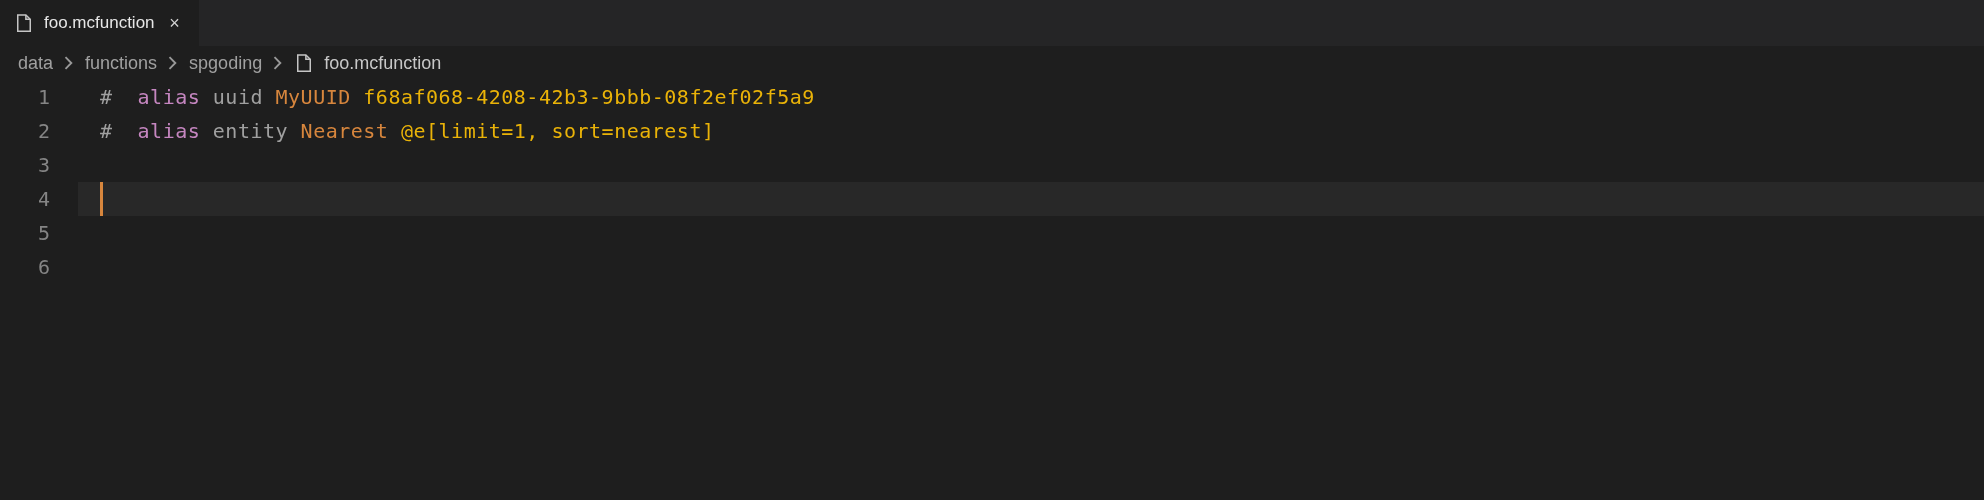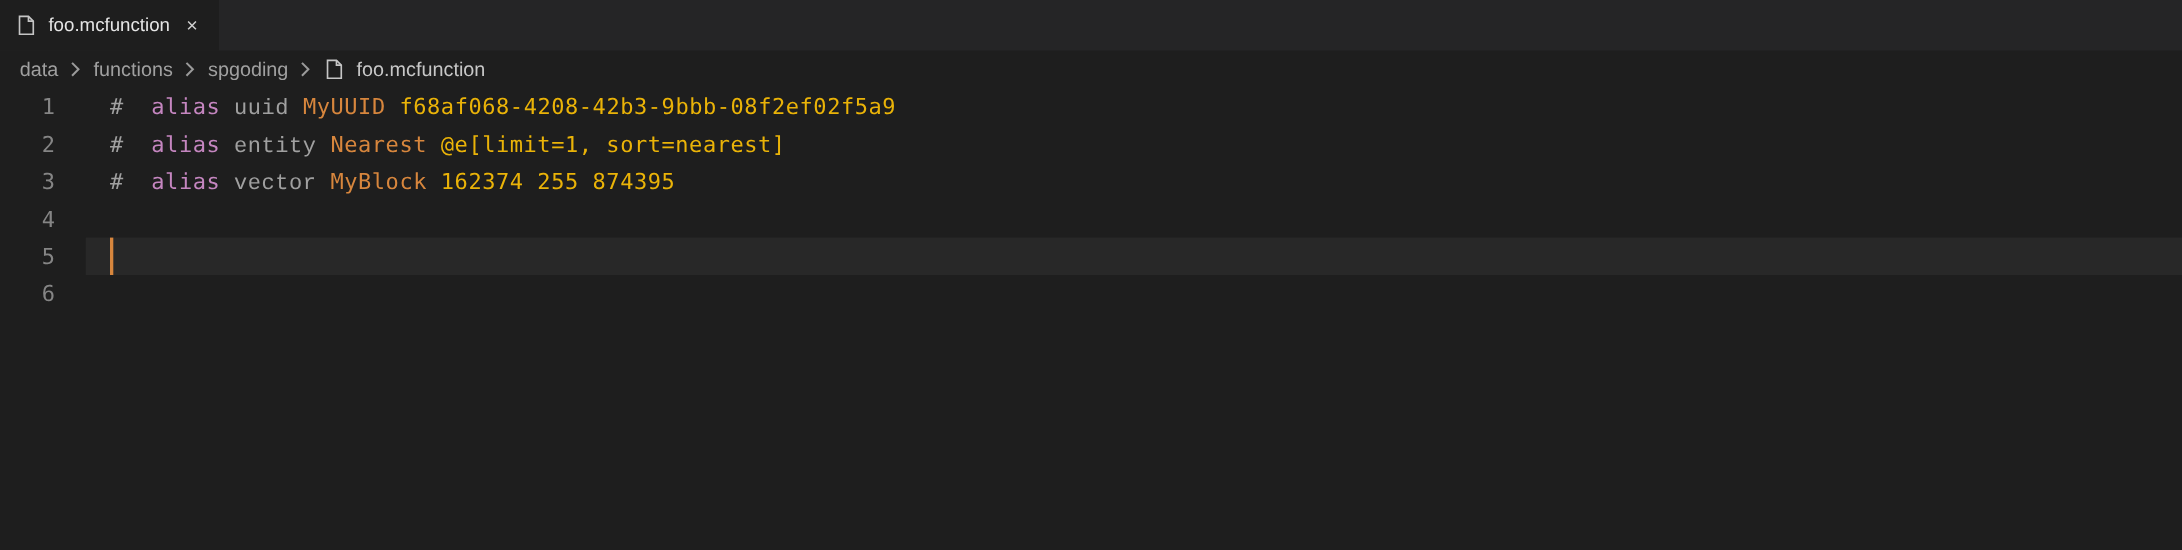--- a/index.html
+++ b/index.html
@@ -85,21 +85,21 @@
     left: 22px;
     top: 0;
     bottom: 0;
     width: 3px;
     background: #d7863d;
   }
   .curline-wrap { position: relative; }
   
   .tk-hash   { color: #a0a0a0; }
   .tk-alias  { color: #c586c0; margin-left: 25px; }
-  .tk-type   { color: #a0a0a0; font-family: Liberation Mono, monospace; }
+  .tk-type   { color: #a0a0a0; }
   .tk-name   { color: #d7863d; text-align: center; }
   .tk-val    { color: #eab308; }
 </style>
 </head>
 <body>
 
 <div class="tabbar">
   <div class="tab">
     <span class="file-icon">
       <svg width="20" height="20" viewBox="0 0 16 16" fill="none">
@@ -147,21 +147,20 @@
     <div class="ln">1</div>
     <div class="ln">2</div>
     <div class="ln">3</div>
     <div class="ln">4</div>
     <div class="ln">5</div>
     <div class="ln">6</div>
   </div>
   <div class="code">
     <div class="codeline"><span class="tk-hash">#</span><span class="tk-alias">alias</span><span> </span><span class="tk-type">uuid</span><span> </span><span class="tk-name">MyUUID</span><span> </span><span class="tk-val">f68af068-4208-42b3-9bbb-08f2ef02f5a9</span></div>
     <div class="codeline"><span class="tk-hash">#</span><span class="tk-alias">alias</span><span> </span><span class="tk-type">entity</span><span> </span><span class="tk-name">Nearest</span><span> </span><span class="tk-val">@e[limit=1, sort=nearest]</span></div>
-    <div class="codeline"><span class="tk-hash">#</span><span class="tk-alias">alias</span><span> </span><span class="tk-type">vector</span><span> </span><span class="tk-name">MyBlock</span><span> </span><span class="tk-val">162374 255 874395</span></div>
     <div class="codeline"><span></span></div>
     <div class="curline-wrap">
       <div class="codeline current-line"><span></span></div>
       <div class="cursor-caret"></div>
     </div>
     <div class="codeline"><span></span></div>
   </div>
 </div>
 
 </body></html>

